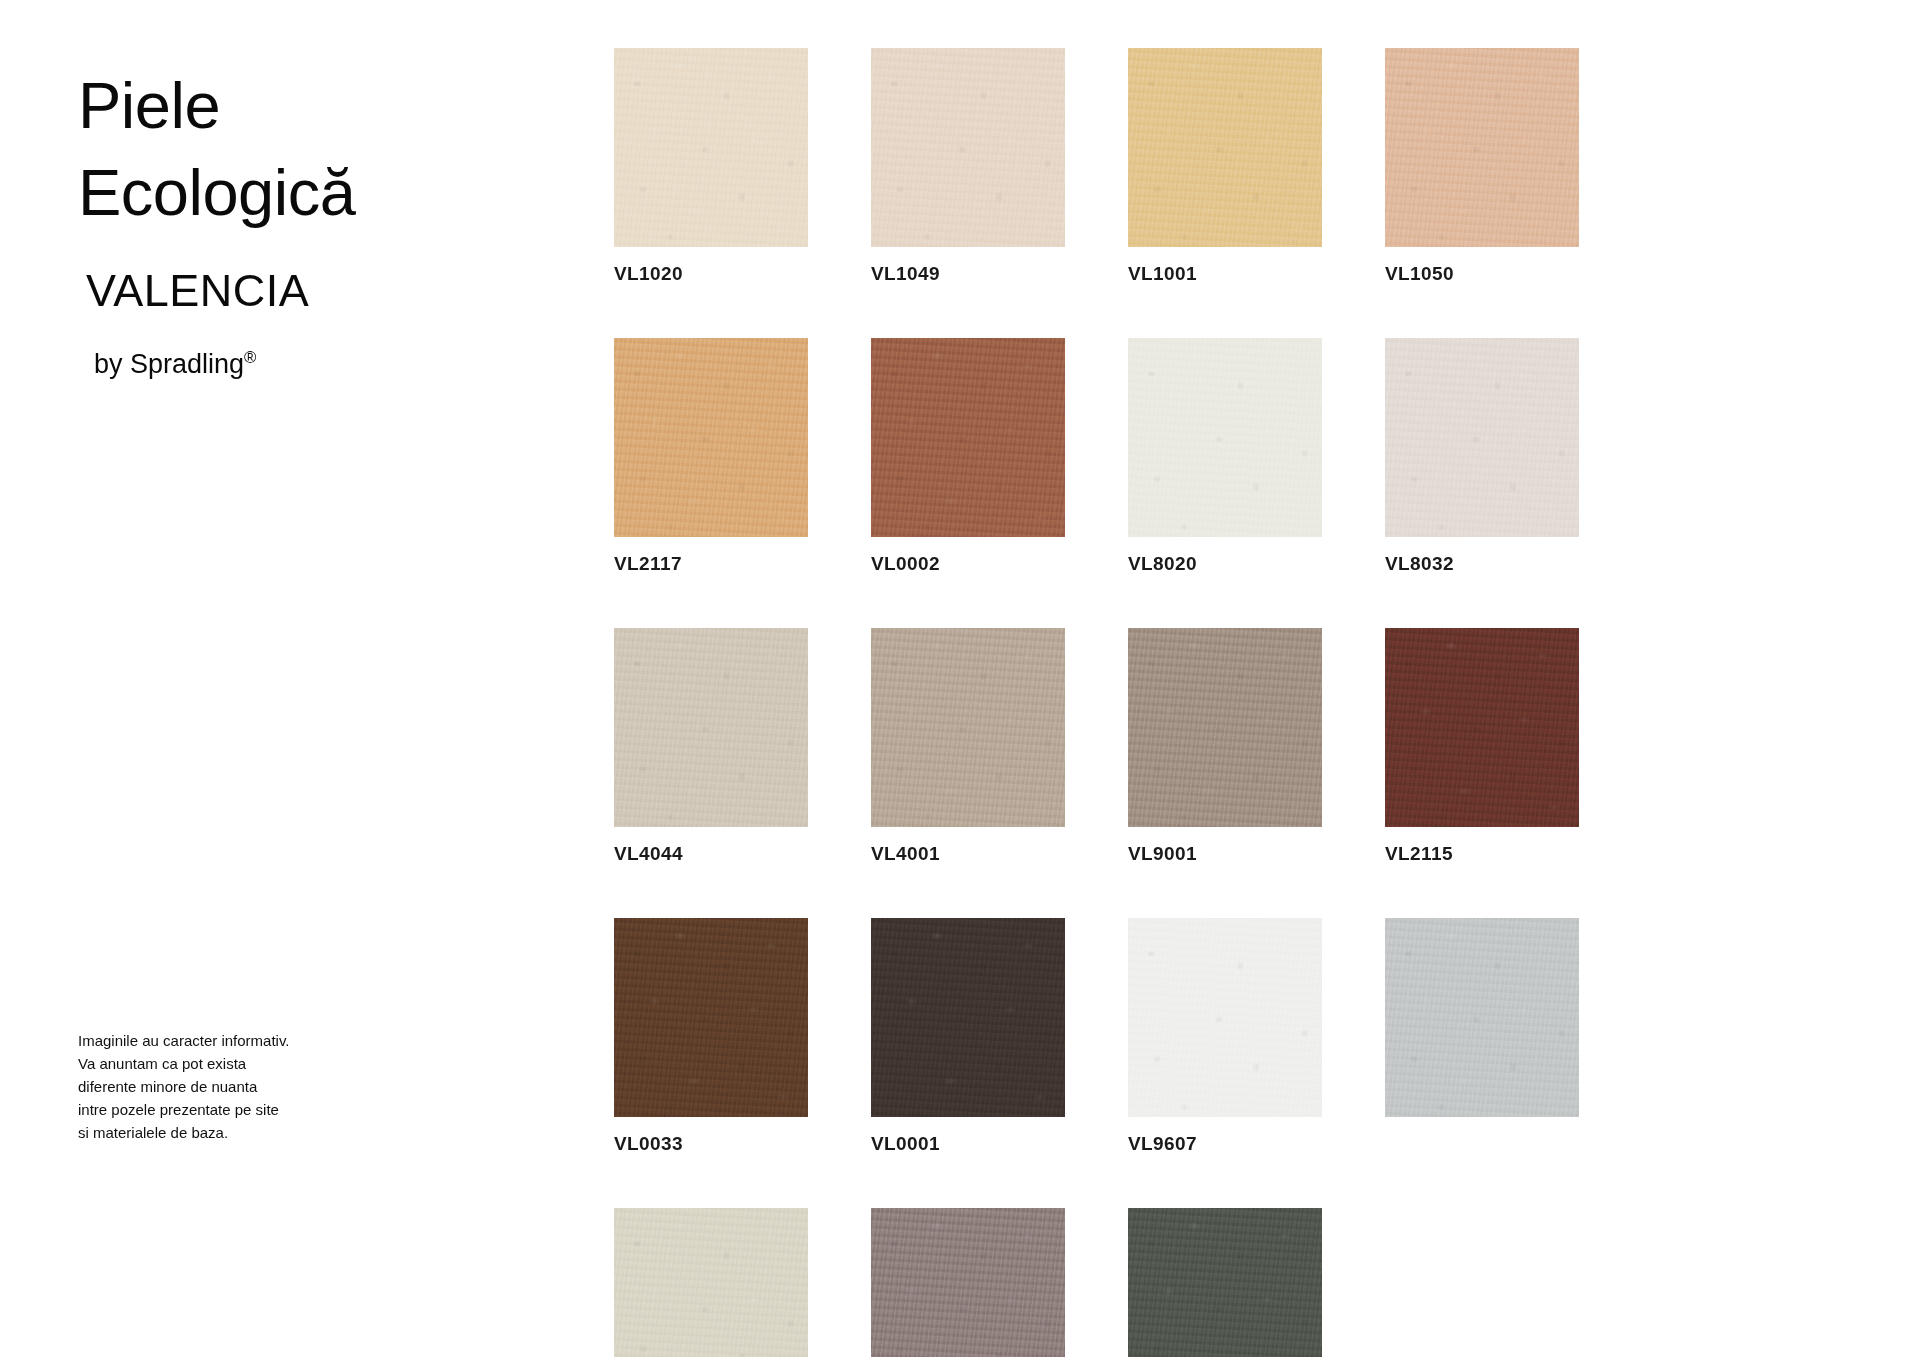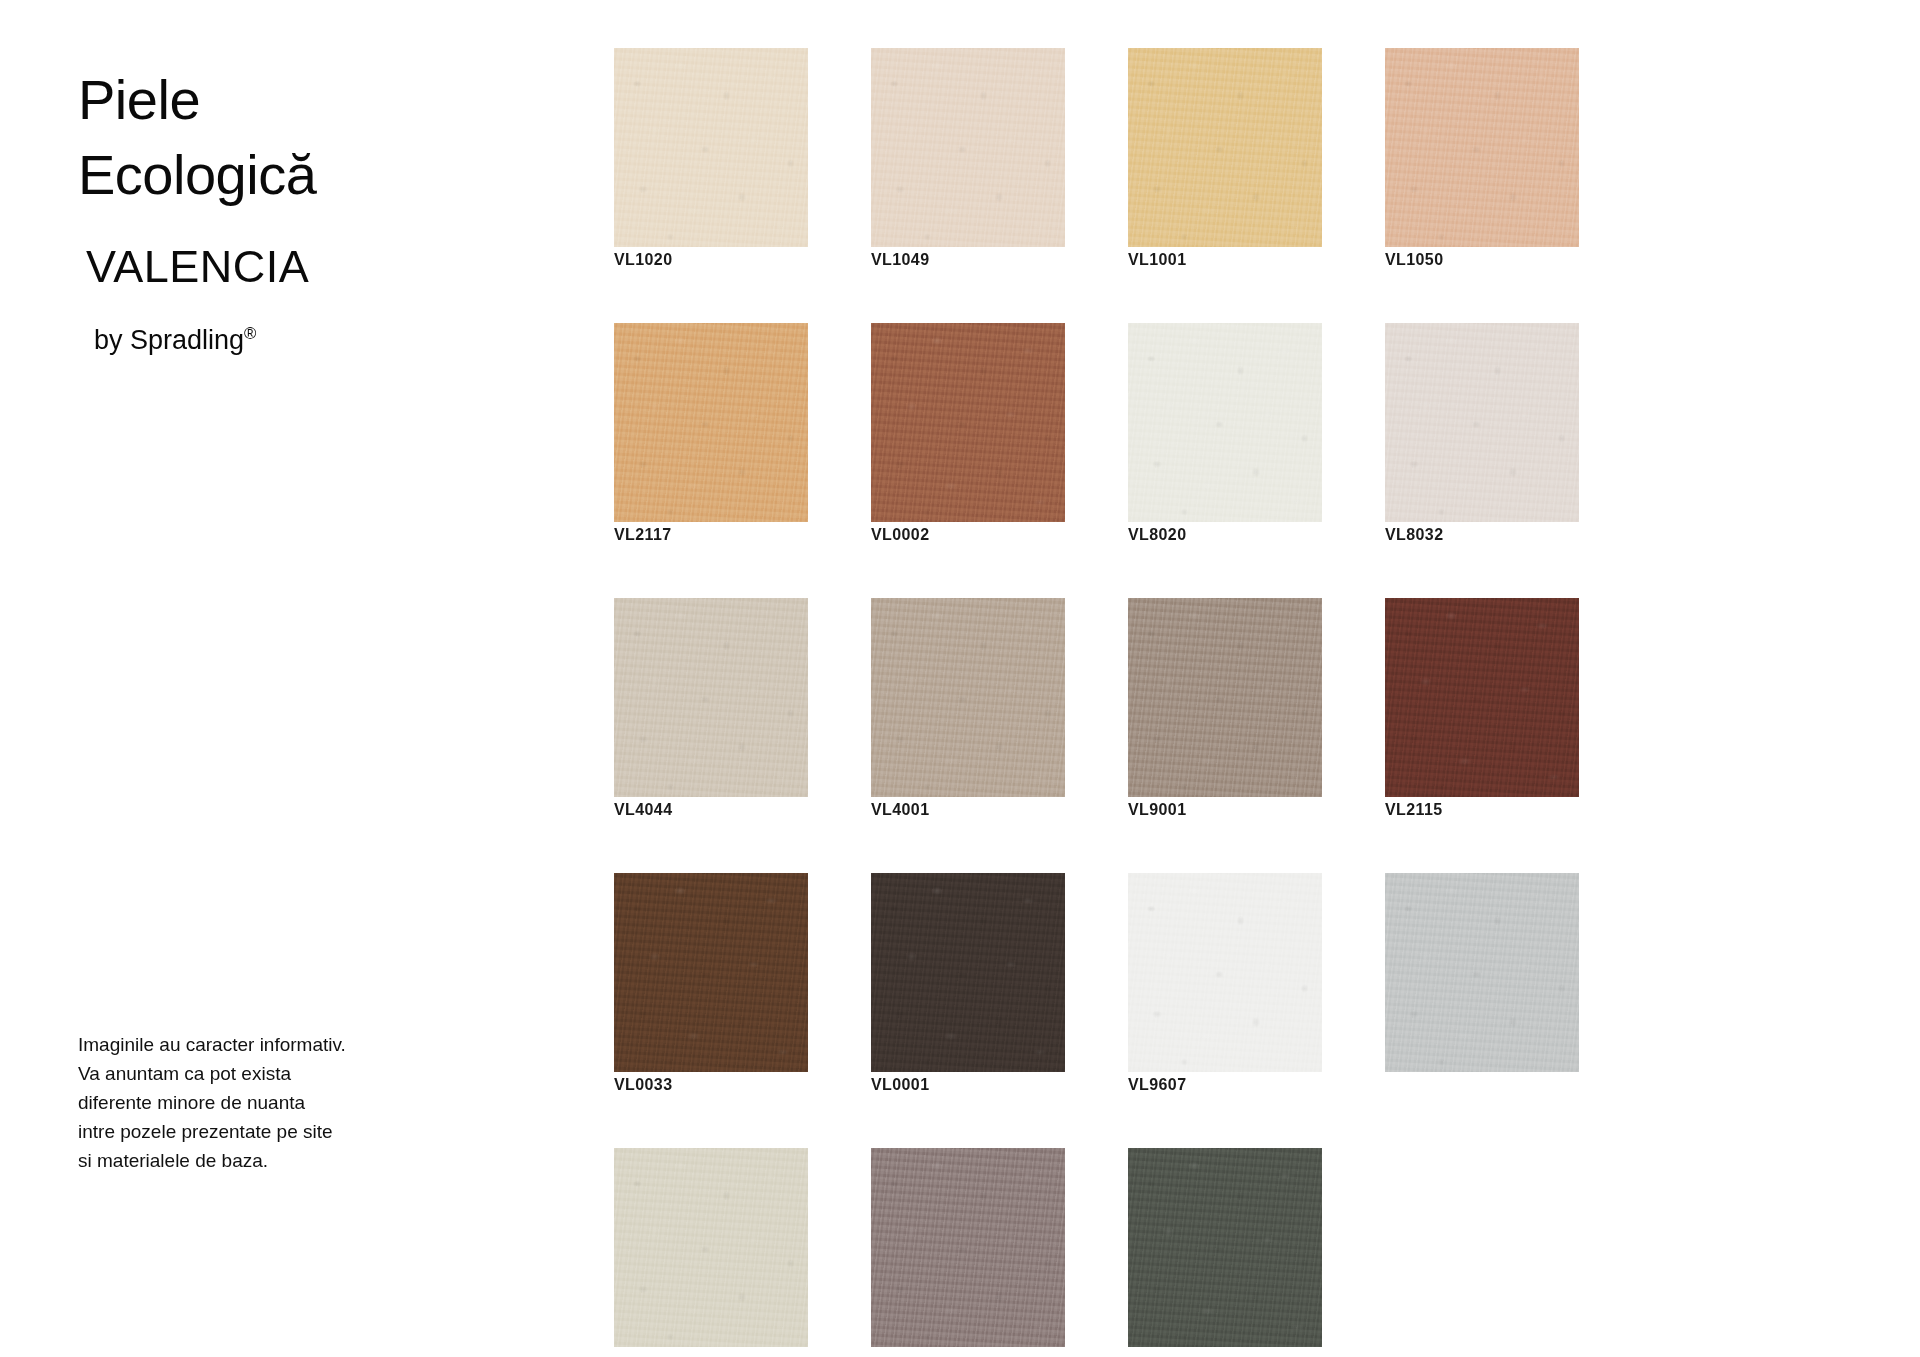--- a/index.html
+++ b/index.html
@@ -25,21 +25,21 @@
     height: 1357px;
   }
 
   .title-block {
     position: absolute;
     left: 0;
     top: 62px;
     width: 470px;
   }
   .main-title {
-    font-size: 56px;
+    font-size: 65px;
     line-height: 1.34;
     font-weight: 400;
     letter-spacing: -0.5px;
     color: #0a0a0a;
     white-space: pre-line;
     margin: 0;
   }
   .brand-name {
     margin: 8px;
     padding-top: 22px;
@@ -61,21 +61,21 @@
     font-size: 0.62em;
     vertical-align: super;
     line-height: 0;
   }
 
   .disclaimer {
     position: absolute;
     left: 0;
     top: 1030px;
     width: 430px;
-    font-size: 19px;
+    font-size: 15px;
     line-height: 1.53;
     color: #111111;
     white-space: pre-line;
   }
 
   
   .grid {
     position: absolute;
     left: 614px;
     top: 48px;
@@ -132,22 +132,22 @@
       radial-gradient(ellipse 9px 5px at 72% 46%, rgba(255,255,255,0.07), transparent 70%),
       radial-gradient(ellipse 6px 7px at 91% 58%, rgba(0,0,0,0.06), transparent 70%),
       radial-gradient(ellipse 8px 6px at 15% 71%, rgba(0,0,0,0.055), transparent 70%),
       radial-gradient(ellipse 10px 6px at 41% 82%, rgba(255,255,255,0.08), transparent 70%),
       radial-gradient(ellipse 7px 8px at 66% 75%, rgba(0,0,0,0.06), transparent 70%),
       radial-gradient(ellipse 9px 5px at 87% 90%, rgba(255,255,255,0.07), transparent 70%),
       radial-gradient(ellipse 6px 6px at 29% 95%, rgba(0,0,0,0.05), transparent 70%);
     opacity: 0.9;
   }
   .swatch-label {
-    padding-top: 5px;
-    font-size: 16px;
+    padding-top: 17px;
+    font-size: 19px;
     font-weight: 700;
     letter-spacing: 0.4px;
     color: #1a1a1a;
     line-height: 1;
   }
 </style>
 </head>
 <body>
 
 <div class="left-col">

